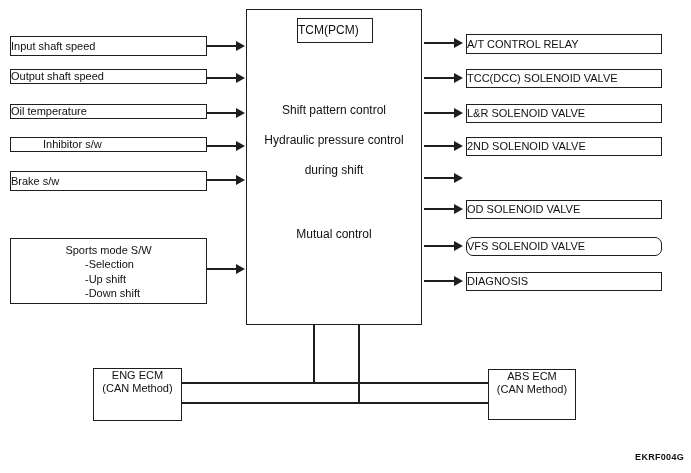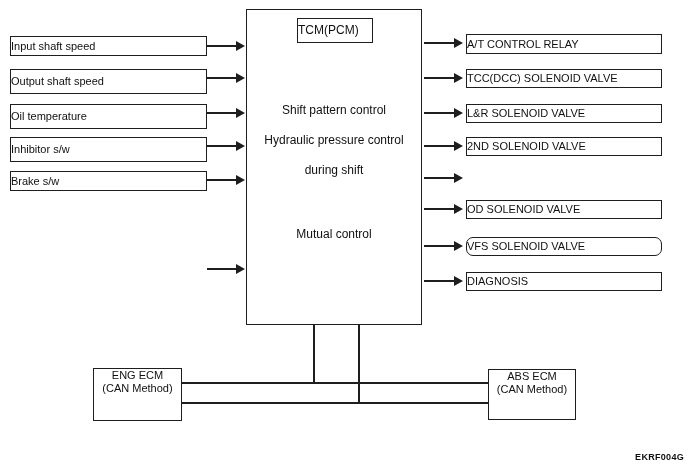--- a/index.html
+++ b/index.html
@@ -7,25 +7,25 @@
     position:relative; width:691px; height:473px; background:#ffffff;
     font-family:"Liberation Sans", sans-serif; color:#101010; overflow:hidden;
   }
   .box {
     position:absolute; background:#fff; border:1.5px solid #1e1e1e;
     display:flex; align-items:center; justify-content:flex-start;
     text-align:center; font-size:11px; line-height:1.15; color:#101010;
     box-sizing:border-box;
   }
   
-  .inbox { left:10px; width:197px; height:25px; }
+  .inbox { left:10px; width:197px; height:15px; }
   #in0 { top:36px; height:20px; }
   #in1 { top:69px; }
   #in2 { top:104px; }
-  #in3 { top:137px; }
+  #in3 { top:137px;padding-left:32px; }
   #in4 { top:171px; height:20px; }
 
   
   #sports { left:10px; top:238px; width:197px; height:66px; display:block; padding-top:4px; }
   .sports-title { text-align:center; font-size:11px; line-height:14px; }
   .sports-item  { text-align:left; padding-left:74px; font-size:11px; line-height:14.5px; }
 
   
   #tcm { left:246px; top:9px; width:176px; height:316px; background:transparent; }
   #tcmTitle { left:297px; top:18px; width:76px; height:25px; font-size:12px; }
@@ -86,20 +86,26 @@
   <div class="box inbox" id="in2">
       <span>Oil temperature</span>
     </div>
   <div class="box inbox" id="in3">
       <span>Inhibitor s/w</span>
     </div>
   <div class="box inbox" id="in4">
       <span>Brake s/w</span>
     </div>
 
+  <div class="box" id="sports">
+    <div class="sports-title">Sports mode S/W</div>
+    <div class="sports-item">-Selection</div>
+    <div class="sports-item">-Up shift</div>
+    <div class="sports-item">-Down shift</div>
+  </div>
 
   <div class="arrow la" id="la0"></div>
   <div class="arrow la" id="la1"></div>
   <div class="arrow la" id="la2"></div>
   <div class="arrow la" id="la3"></div>
   <div class="arrow la" id="la4"></div>
   <div class="arrow la" id="la5"></div>
 
   <div class="box" id="tcm"></div>
   <div class="box" id="tcmTitle">

